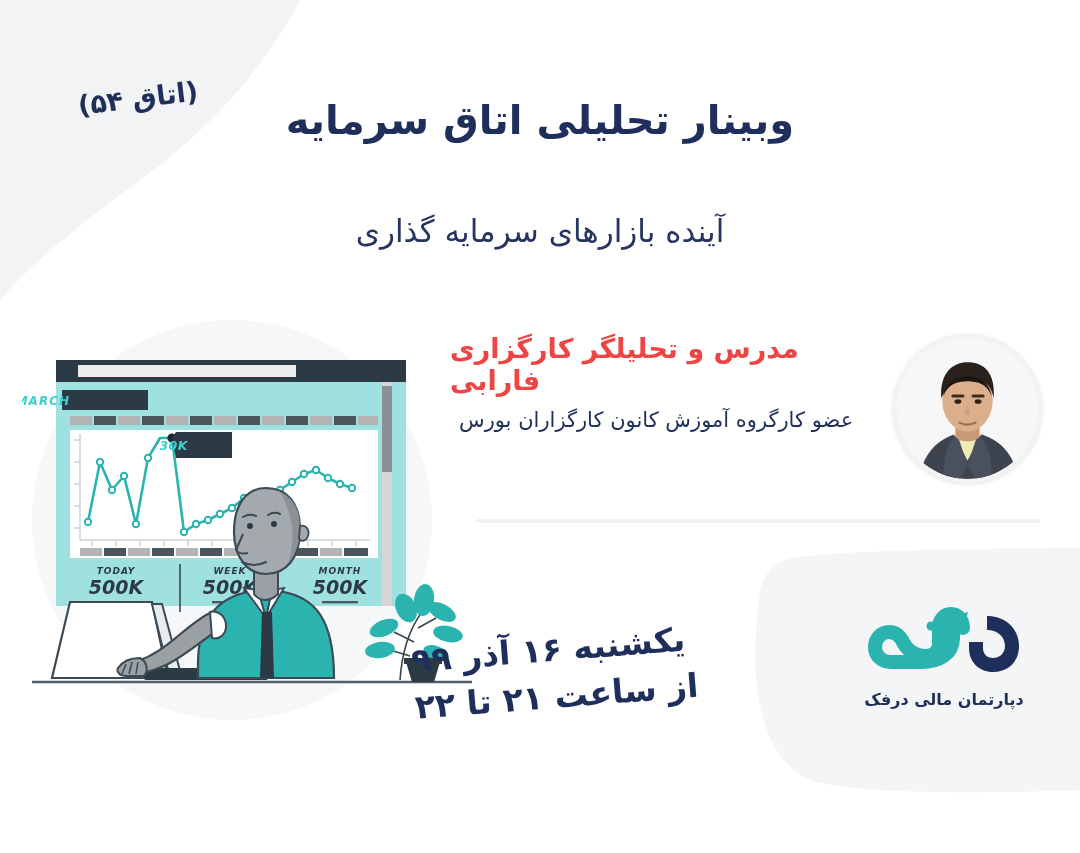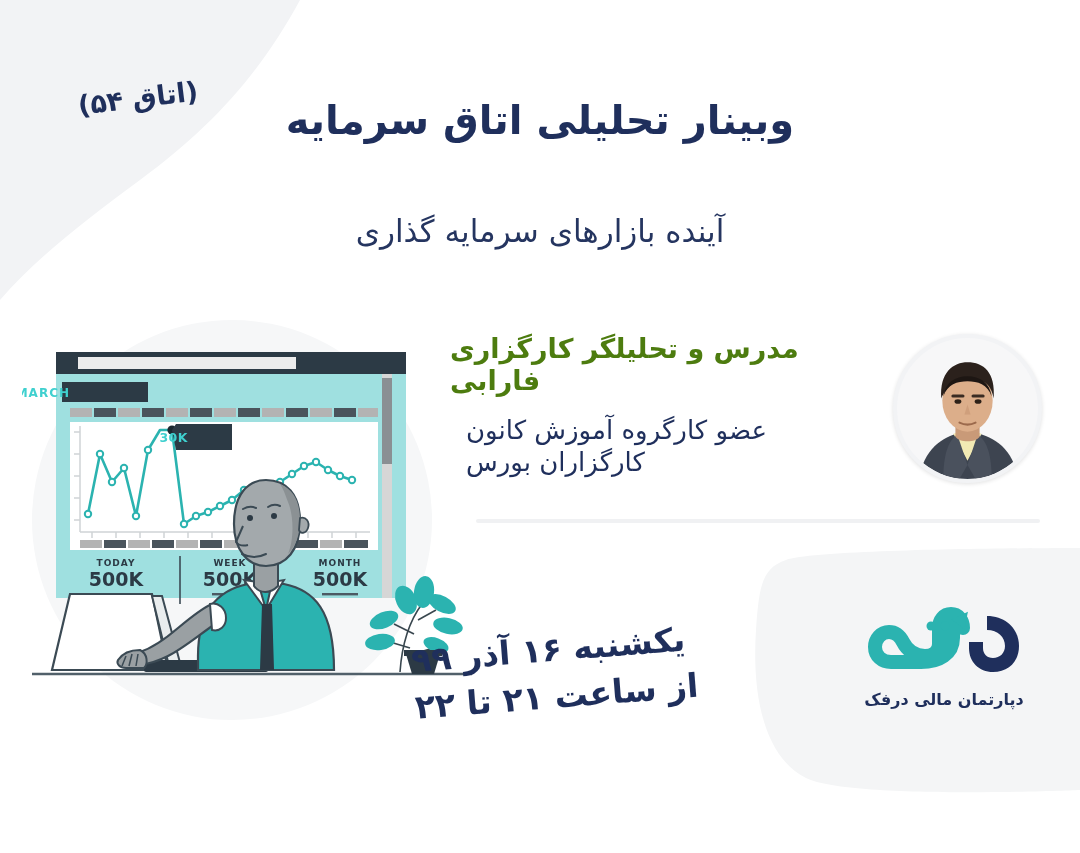--- a/index.html
+++ b/index.html
@@ -26,22 +26,22 @@
     transform:rotate(-7deg);transform-origin:left center;
   }
   .sub-title{
     position:absolute;top:213px;left:0;width:1080px;text-align:center;z-index:6;
     color:#253560;font-size:31px;font-weight:400;direction:rtl;
   }
 
   
   .speaker-block{position:absolute;top:333px;right:200px;width:430px;text-align:left;z-index:6;direction:rtl;}
   .speaker-name{color:#1f2f5c;font-size:37px;font-weight:700;line-height:1.12;margin:0 0 4px 0;}
-  .speaker-role{color:#4d7c0f;font-size:27px;font-weight:700;line-height:1.2;margin:0 0 3px 0;}
-  .speaker-org{color:#1f2f5c;font-size:26px;font-weight:400;line-height:1.25;margin:16px;}
+  .speaker-role{color:#ef4444;font-size:27px;font-weight:700;line-height:1.2;margin:0 0 3px 0;}
+  .speaker-org{color:#1f2f5c;font-size:21px;font-weight:400;line-height:1.25;margin:9px;}
 
   .portrait{
     position:absolute;top:334px;right:38px;width:141px;height:141px;
     border-radius:50%;overflow:hidden;z-index:6;
     background:#f4f5f7;border:4px solid #f2f3f5;
     box-shadow:0 1px 4px rgba(0,0,0,.12);
   }
   .portrait svg{display:block;width:100%;height:100%;}
 
   .divider{
@@ -53,21 +53,21 @@
   .datetime{position:absolute;top:605px;right:248px;width:420px;text-align:left;z-index:6;direction:rtl;
             transform:rotate(-4.5deg);transform-origin:right center;}
   .dt-line{color:#1f2f5c;font-size:33px;font-weight:700;line-height:1.42;margin:0;white-space:nowrap;}
 
   
   .logo{position:absolute;top:598px;right:36px;width:200px;z-index:6;text-align:center;}
   .logo-mark{width:170px;height:82px;margin:0 auto;display:block;}
   .logo-text{color:#1f2f5c;font-size:16px;font-weight:700;margin-top:10px;direction:rtl;}
 
   
-  .illus{position:absolute;left:22px;top:304px;width:460px;height:420px;z-index:5;}
+  .illus{position:absolute;left:22px;top:312px;width:460px;height:420px;z-index:5;font-style:italic;}
   .illus svg{display:block;width:100%;height:100%;}
 </style>
 </head>
 <body>
 
 <div id="stage">
 
   <div class="bg-layer">
     <svg width="1080" height="853" viewBox="0 0 1080 853" xmlns="http://www.w3.org/2000/svg">
 

